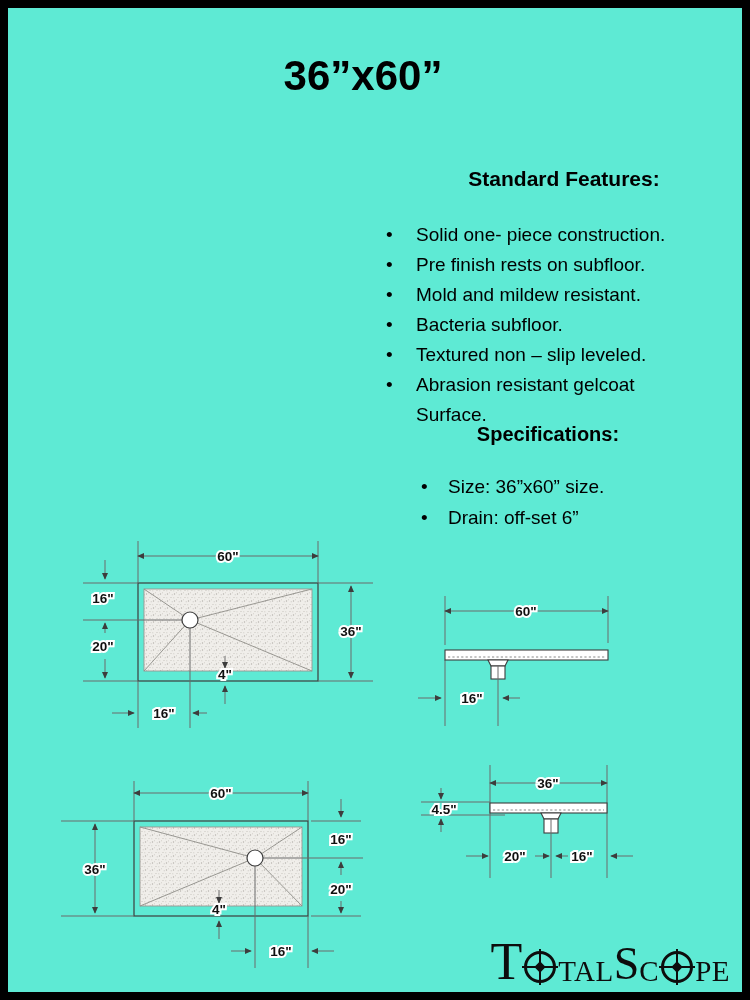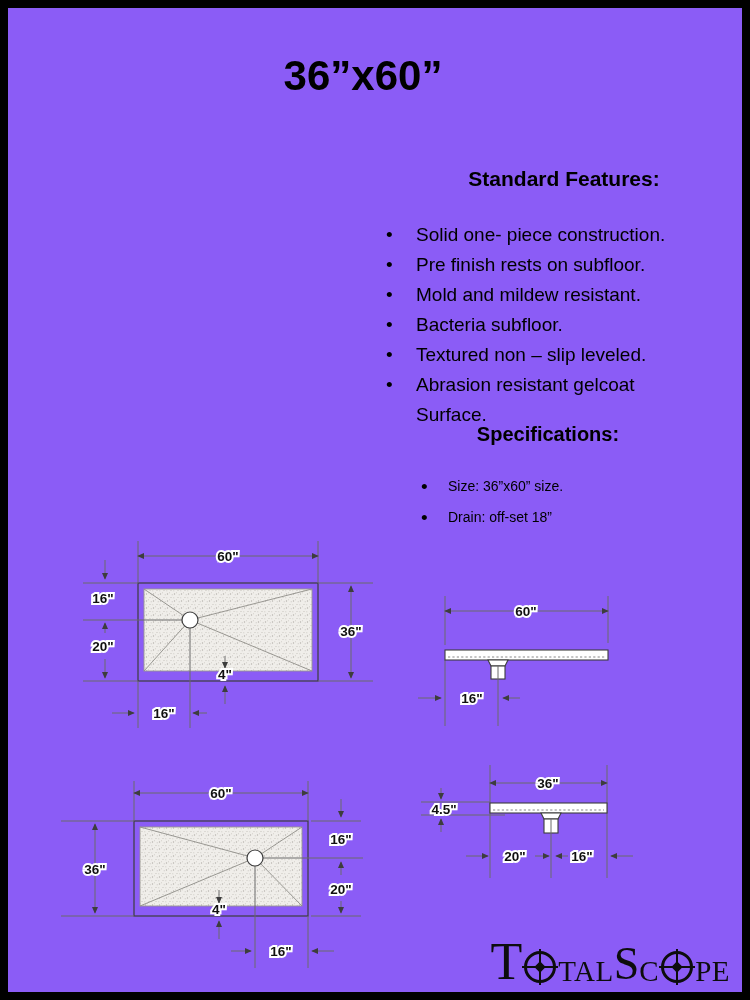--- a/index.html
+++ b/index.html
@@ -1,18 +1,18 @@
 <!DOCTYPE html>
 <html><head>
 <meta charset="utf-8">
 <style>
   html,body{margin:0;padding:0;background:#e8e8e8;}
   .page{
     position:relative; width:750px; height:1000px; margin:0 auto;
-    background:#8b5cf6; border:8px solid #000; box-sizing:border-box;
+    background:#5eead4; border:8px solid #000; box-sizing:border-box;
     font-family:"Liberation Sans", sans-serif; color:#000; overflow:hidden;
   }
   .title{
     position:absolute; left:0; right:24px; top:44px;
     text-align:center; font-size:42px; font-weight:bold; letter-spacing:0px;
   }
   
   .features{position:absolute; left:366px; top:158px; width:380px;}
   .features h2{
     margin:0 0 28px 0; font-size:21px; font-weight:bold; text-align:center; line-height:26px;
@@ -23,21 +23,21 @@
   }
   .blist li::before{
     content:"\2022"; position:absolute; left:12px; top:0; font-size:19px;
   }
   
   .specs{position:absolute; left:390px; top:413px; width:300px;}
   .specs h2{
     margin:0 0 24px 0; font-size:20px; font-weight:bold; text-align:center; line-height:26px;
   }
   .specs .blist li{
-    position:relative; padding-left:50px; font-size:14px; line-height:31px;
+    position:relative; padding-left:50px; font-size:19px; line-height:31px;
   }
   .specs .blist li::before{left:23px;}
   
   .drw{position:absolute;}
   .d1{left:60px;  top:528px; width:320px; height:202px;}
   .d2{left:400px; top:580px; width:300px; height:145px;}
   .d3{left:45px;  top:755px; width:330px; height:220px;}
   .d4{left:400px; top:745px; width:300px; height:135px;}
   svg .ln{stroke:#6b6b6b; stroke-width:1; fill:none;}
   svg .obj{stroke:#3d3d3d; stroke-width:1.2; fill:none;}
@@ -85,21 +85,21 @@
       <li>Bacteria subfloor.</li>
       <li>Textured non – slip leveled.</li>
       <li>Abrasion resistant gelcoat Surface.</li>
     </ul>
   </div>
 
   <div class="specs">
     <h2>Specifications:</h2>
     <ul class="blist">
       <li>Size: 36”x60” size.</li>
-      <li>Drain: off-set 18”</li>
+      <li>Drain: off-set 6”</li>
     </ul>
   </div>
 
   <svg class="drw d1" viewBox="0 0 320 202">
     <defs>
       <marker id="ar1" viewBox="0 0 10 10" refX="8" refY="5" markerWidth="8" markerHeight="8" orient="auto-start-reverse" markerUnits="userSpaceOnUse">
         <path d="M0,1 L9,5 L0,9 z" fill="#3d3d3d"></path>
       </marker>
       <pattern id="stip1" width="7" height="7" patternUnits="userSpaceOnUse">
         <rect width="7" height="7" fill="#f0eeea"></rect>

